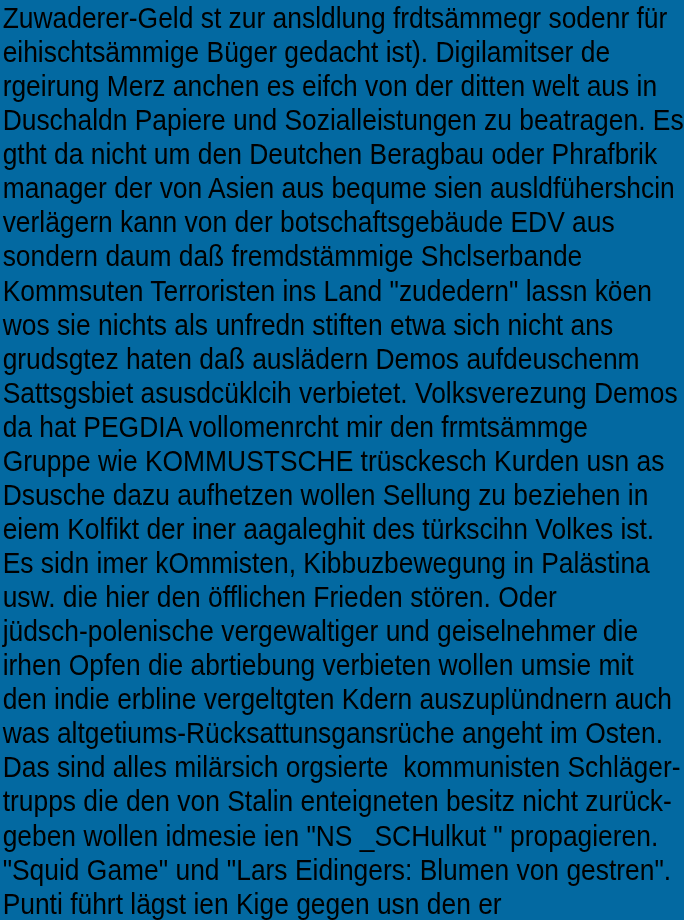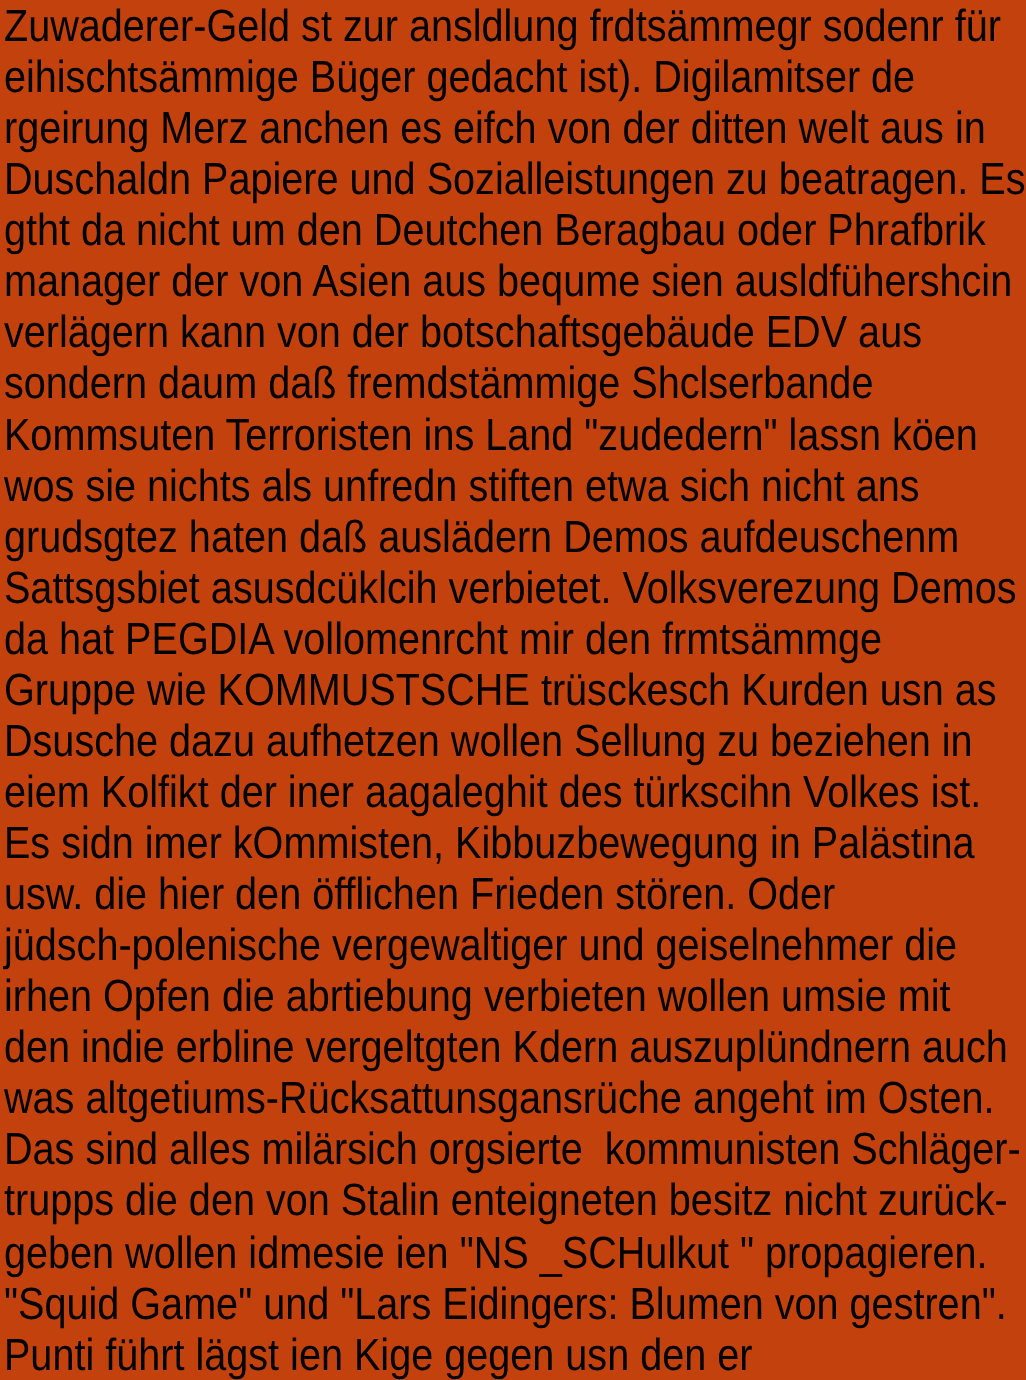--- a/index.html
+++ b/index.html
@@ -9,21 +9,21 @@
   }
   body {
     width: 684px;
     height: 920px;
     overflow: hidden;
     position: relative;
   }
   .page {
     width: 684px;
     height: 920px;
-    background: #c2410c;
+    background: #0369a1;
   }
   .text-block {
     width: 777px;                 
     transform: scaleX(0.88);      
     transform-origin: 0 0;
     padding: 1px 0 0 3px;
     font-family: "Liberation Sans", sans-serif;
     font-size: 30px;
     line-height: 34.07px;
     color: #000000;

